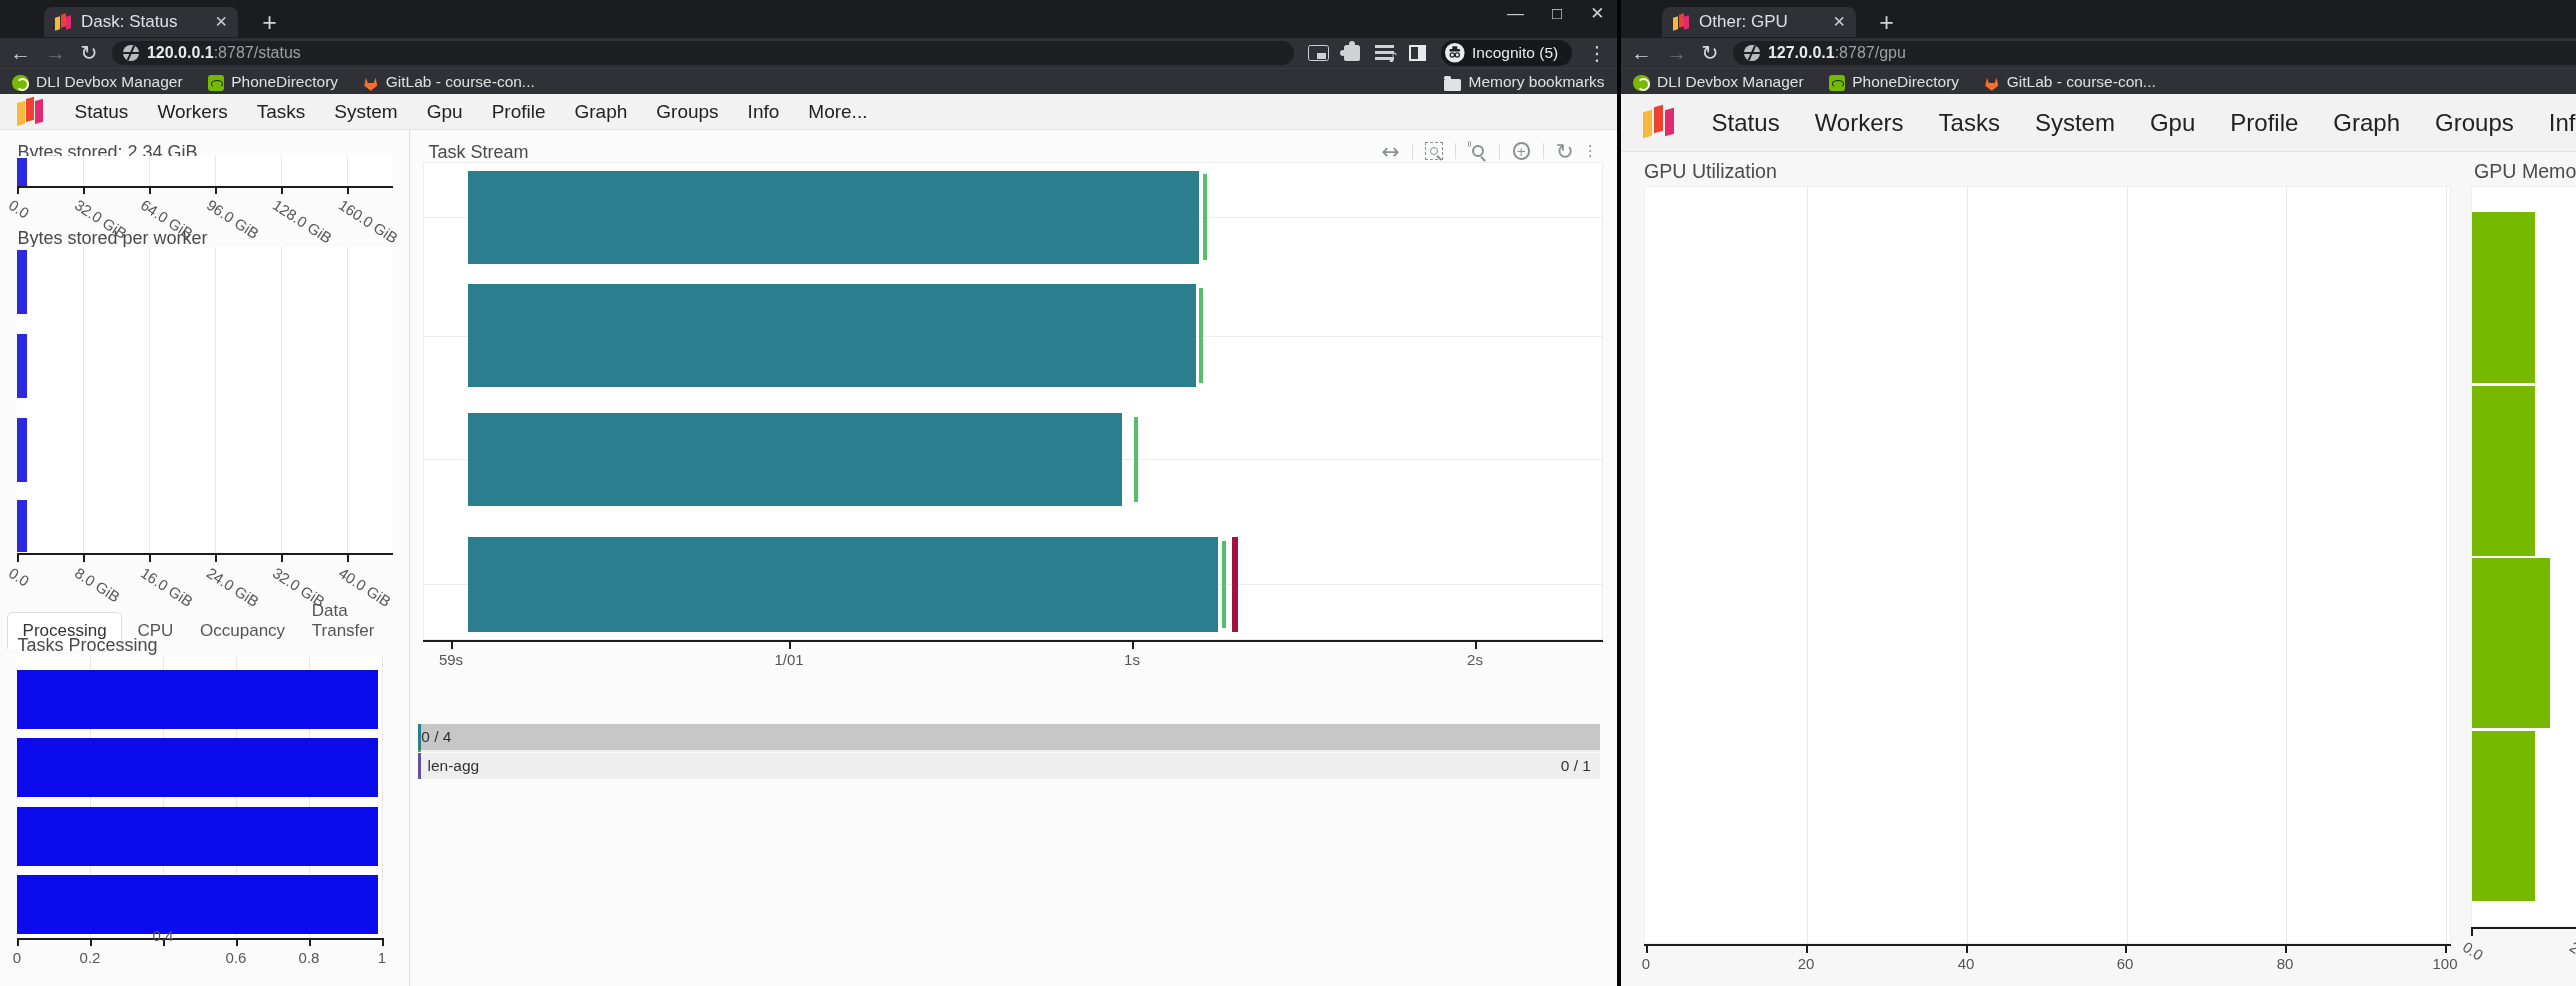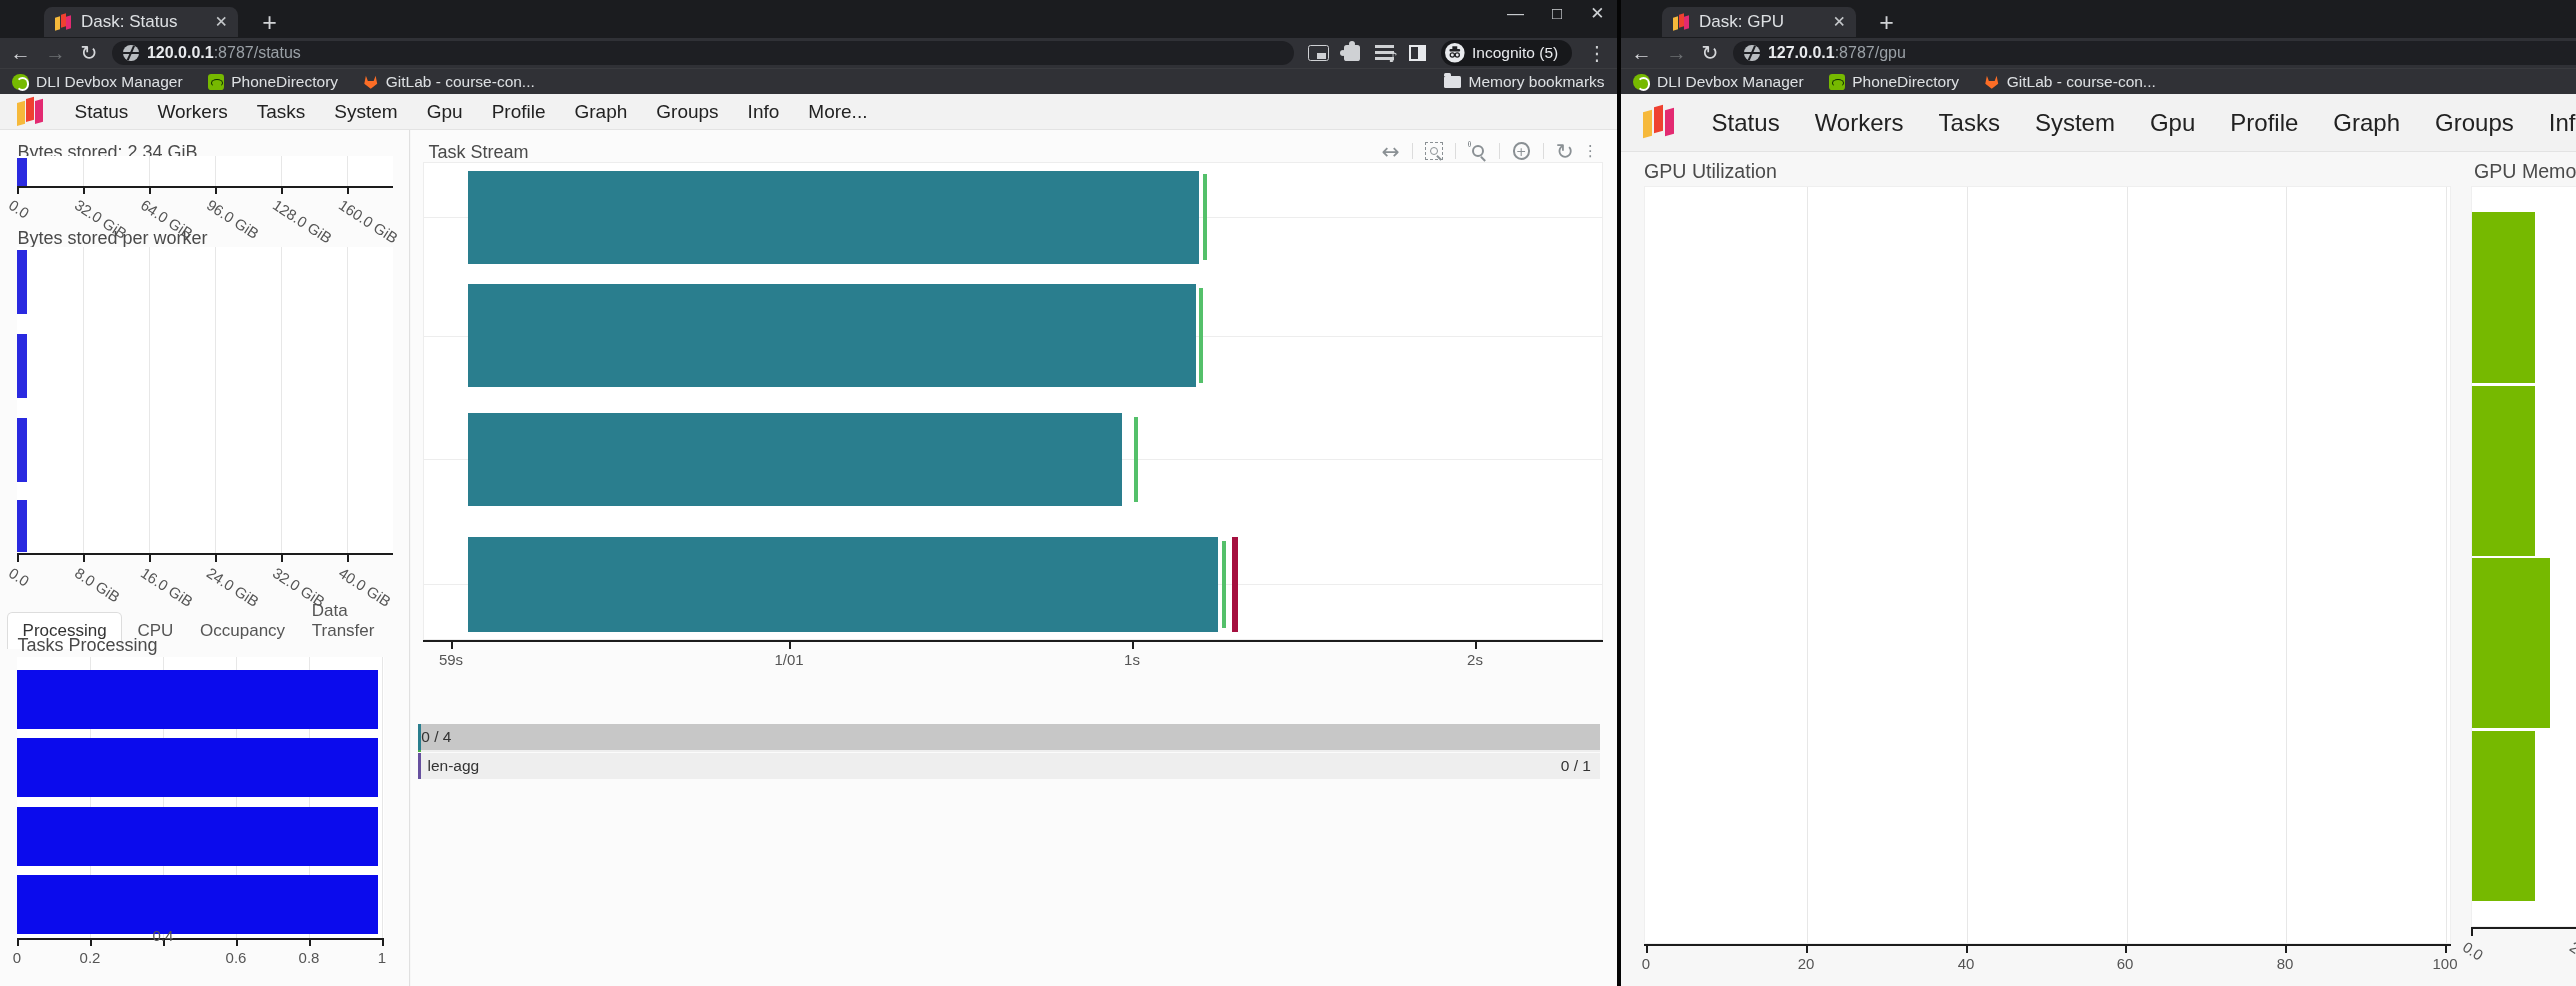--- a/index.html
+++ b/index.html
@@ -31,21 +31,21 @@
   .puzzle{width:15.5px;height:15.5px;background:#cfd1d4;border-radius:2.6px;position:relative}
   .puzzle::before{content:"";position:absolute;top:-4.1px;left:4.6px;width:6.2px;height:6.2px;border-radius:50%;background:#cfd1d4}
   .puzzle::after{content:"";position:absolute;left:-4.1px;top:4.6px;width:6.2px;height:6.2px;border-radius:50%;background:#cfd1d4}
   .playlist{width:18.5px;height:15.5px;background:repeating-linear-gradient(#cfd1d4 0 2.6px,transparent 2.6px 6.2px);position:relative}
   .playlist::after{content:"\266A";position:absolute;right:-4.1px;bottom:-4.1px;color:#cfd1d4;font-size:14.4px;font-family:"DejaVu Sans",sans-serif}
   .panelic{width:16.5px;height:16.5px;border:2.1px solid #e8eaed;position:relative}
   .panelic::after{content:"";position:absolute;right:0;top:0;bottom:0;width:5.2px;background:#e8eaed}
   .incog{background:#17181b;border-radius:15.5px;height:26px;display:flex;align-items:center;gap:7.2px;padding:0 13.4px 0 4.1px;color:#e8eaed;font-size:15.5px}
   .kebab{color:#cfd1d4;font-size:19.6px;font-family:"DejaVu Sans",sans-serif}
   .bookbar{position:relative;height:27px;background:#303136;border-top:1px solid #3a3b3f;display:flex;align-items:center;gap:25px;padding:0 12.4px;font-size:15.5px;color:#dde0e3}
-  .bm{display:flex;align-items:center;gap:7.2px}
+  .bm{display:flex;align-items:flex-end;gap:7.2px}
   .bmspacer{flex:1}
   .ic-dli{width:16.5px;height:16.5px;border-radius:50%;background:#76b900;position:relative}
   .ic-dli::after{content:"";position:absolute;left:3.6px;top:3.6px;width:9.3px;height:9.3px;border-radius:50%;border:2.1px solid #fff;border-left-color:transparent}
   .ic-pd{width:16.5px;height:16.5px;border-radius:3.1px;background:#76b900;position:relative}
   .ic-pd::after{content:"";position:absolute;left:3.1px;top:5.2px;width:10.3px;height:6.2px;border-radius:50%;border:1.5px solid #0d2a00;border-bottom-color:transparent}
   .folder{width:17.5px;height:12.4px;background:#dfe1e5;border-radius:1.5px;position:relative}
   .folder::before{content:"";position:absolute;top:-3.1px;left:0;width:7.2px;height:3.1px;background:#dfe1e5;border-radius:1.5px 1.5px 0 0}
 
   
   .page{position:absolute;left:0;right:0;top:94px;bottom:0;background:#f7f7f7;overflow:hidden}
@@ -352,21 +352,21 @@
   </div>
 
   <div class="bw" id="win-right">
     <div class="titlebar">
       <div class="tab" style="left:41px">
         <span class="dlogo" style="font-size:17.5px">
             <i class="b1"></i>
             <i class="b2"></i>
             <i class="b3"></i>
           </span>
-        <span class="tabtitle">Dask: GPU</span>
+        <span class="tabtitle">Other: GPU</span>
         <span class="tabclose">✕</span>
       </div>
       <div class="newtab" style="left:253px">+</div>
 
     </div>
     <div class="toolbar">
       <span class="navbtn">←</span>
       <span class="navbtn dim">→</span>
       <span class="navbtn">↻</span>
       <div class="omnibox">

